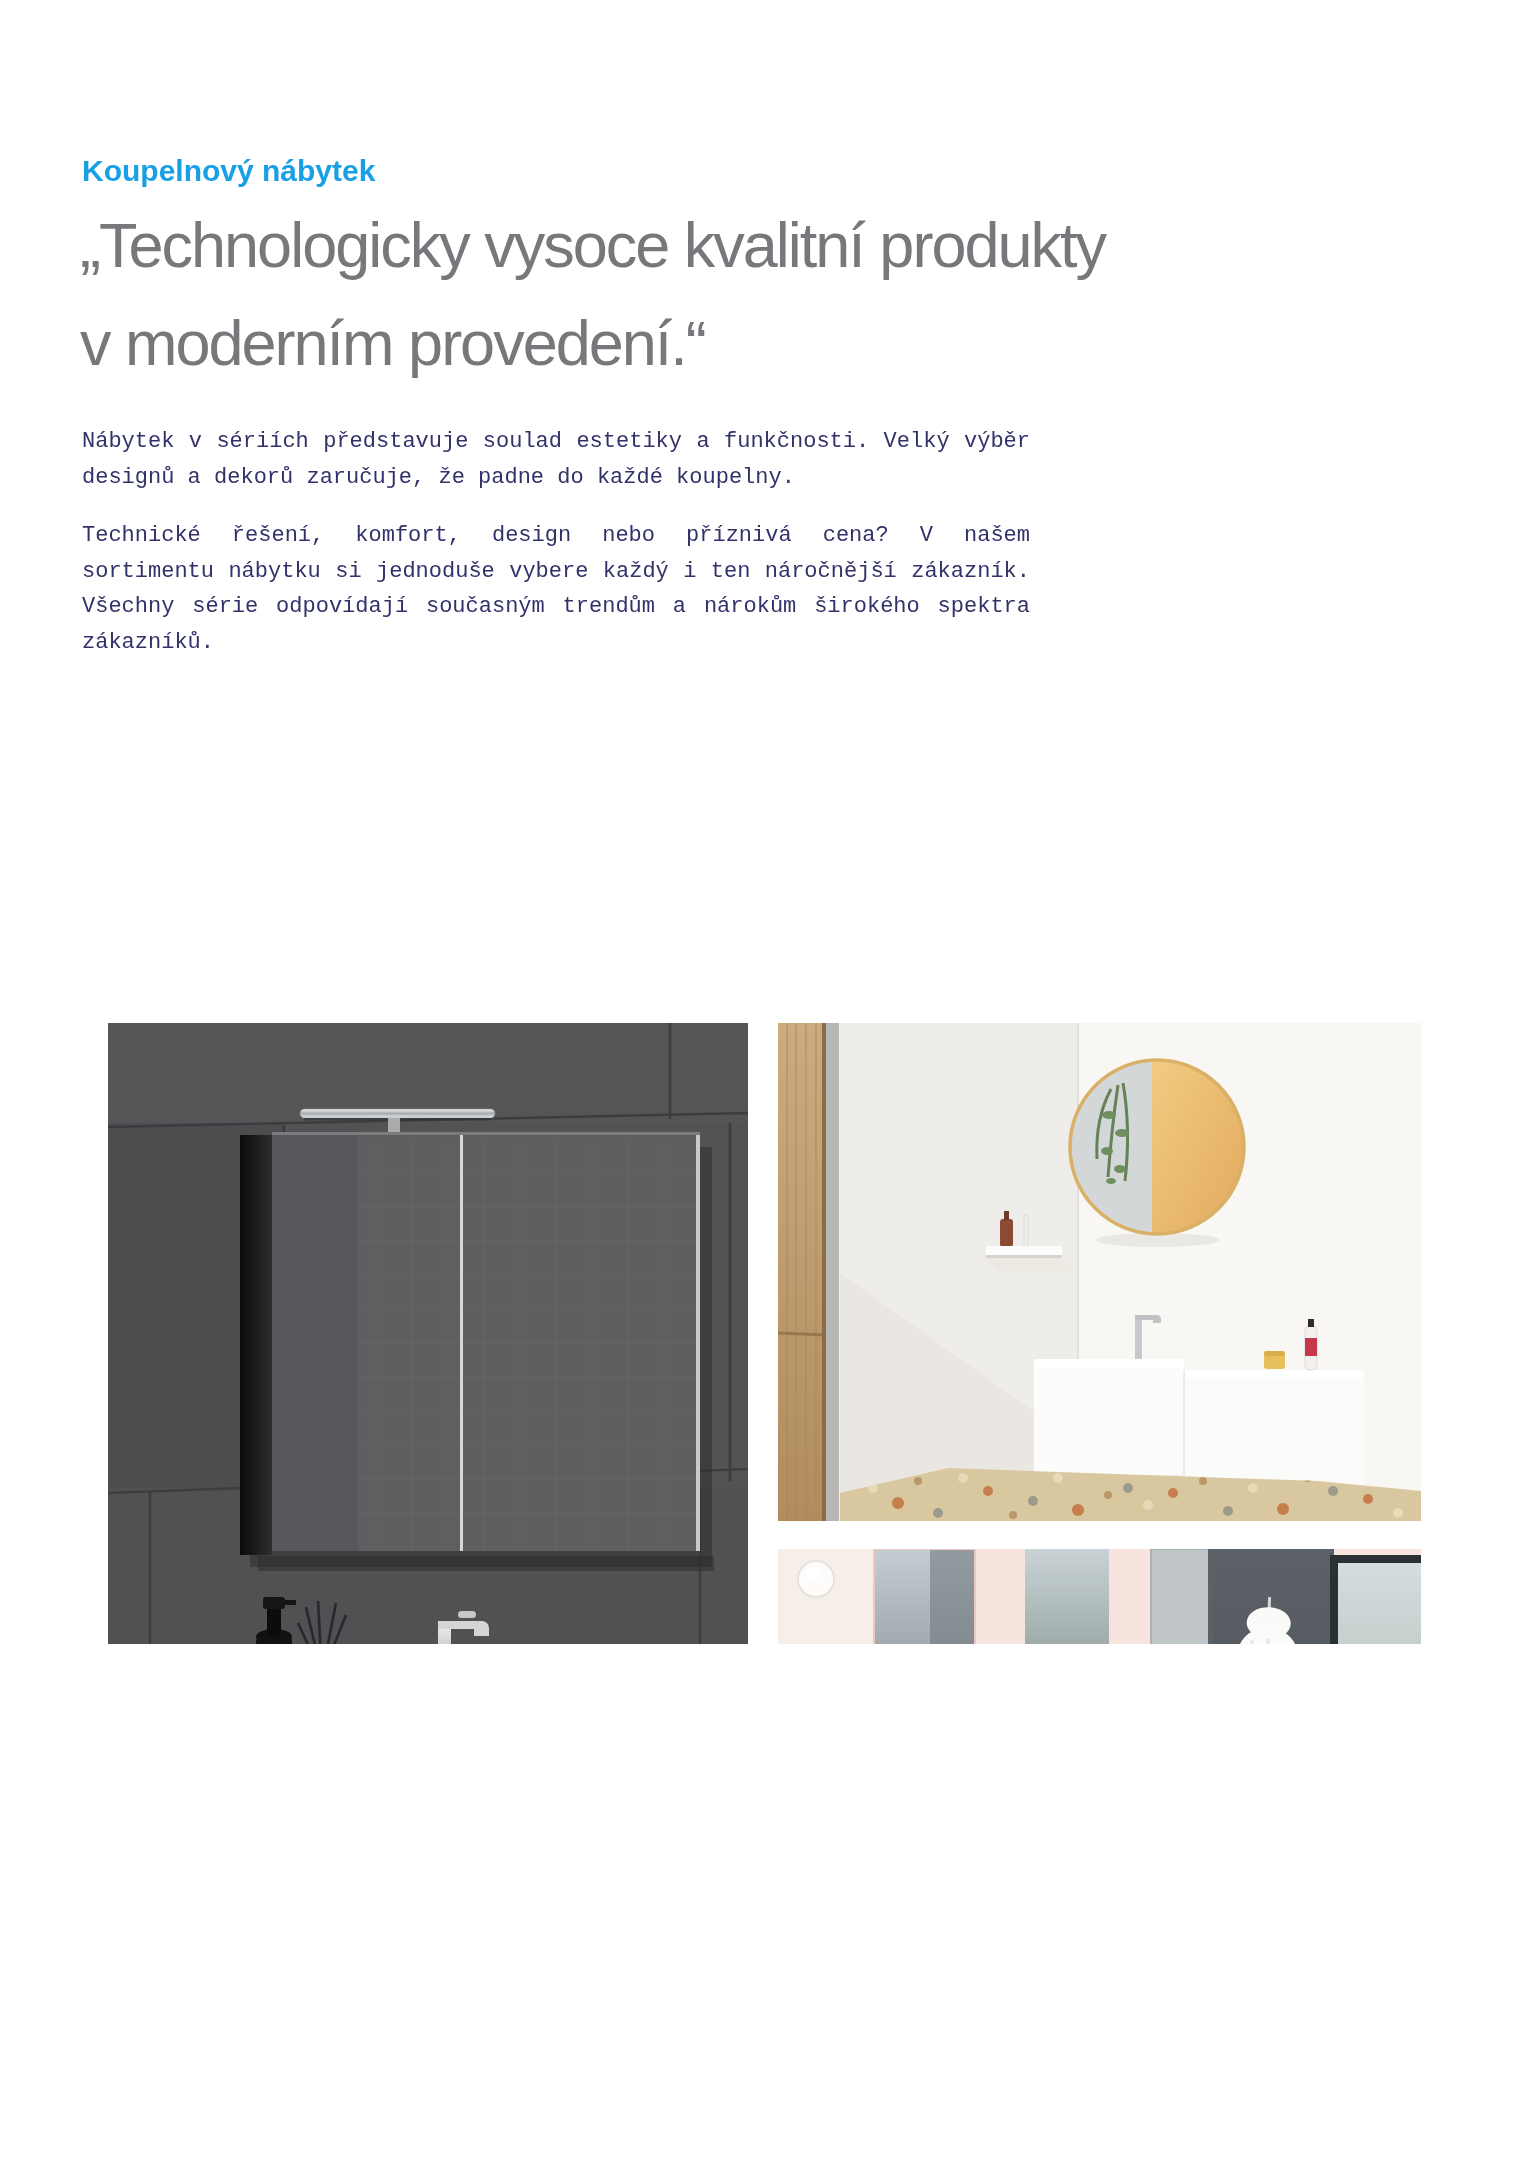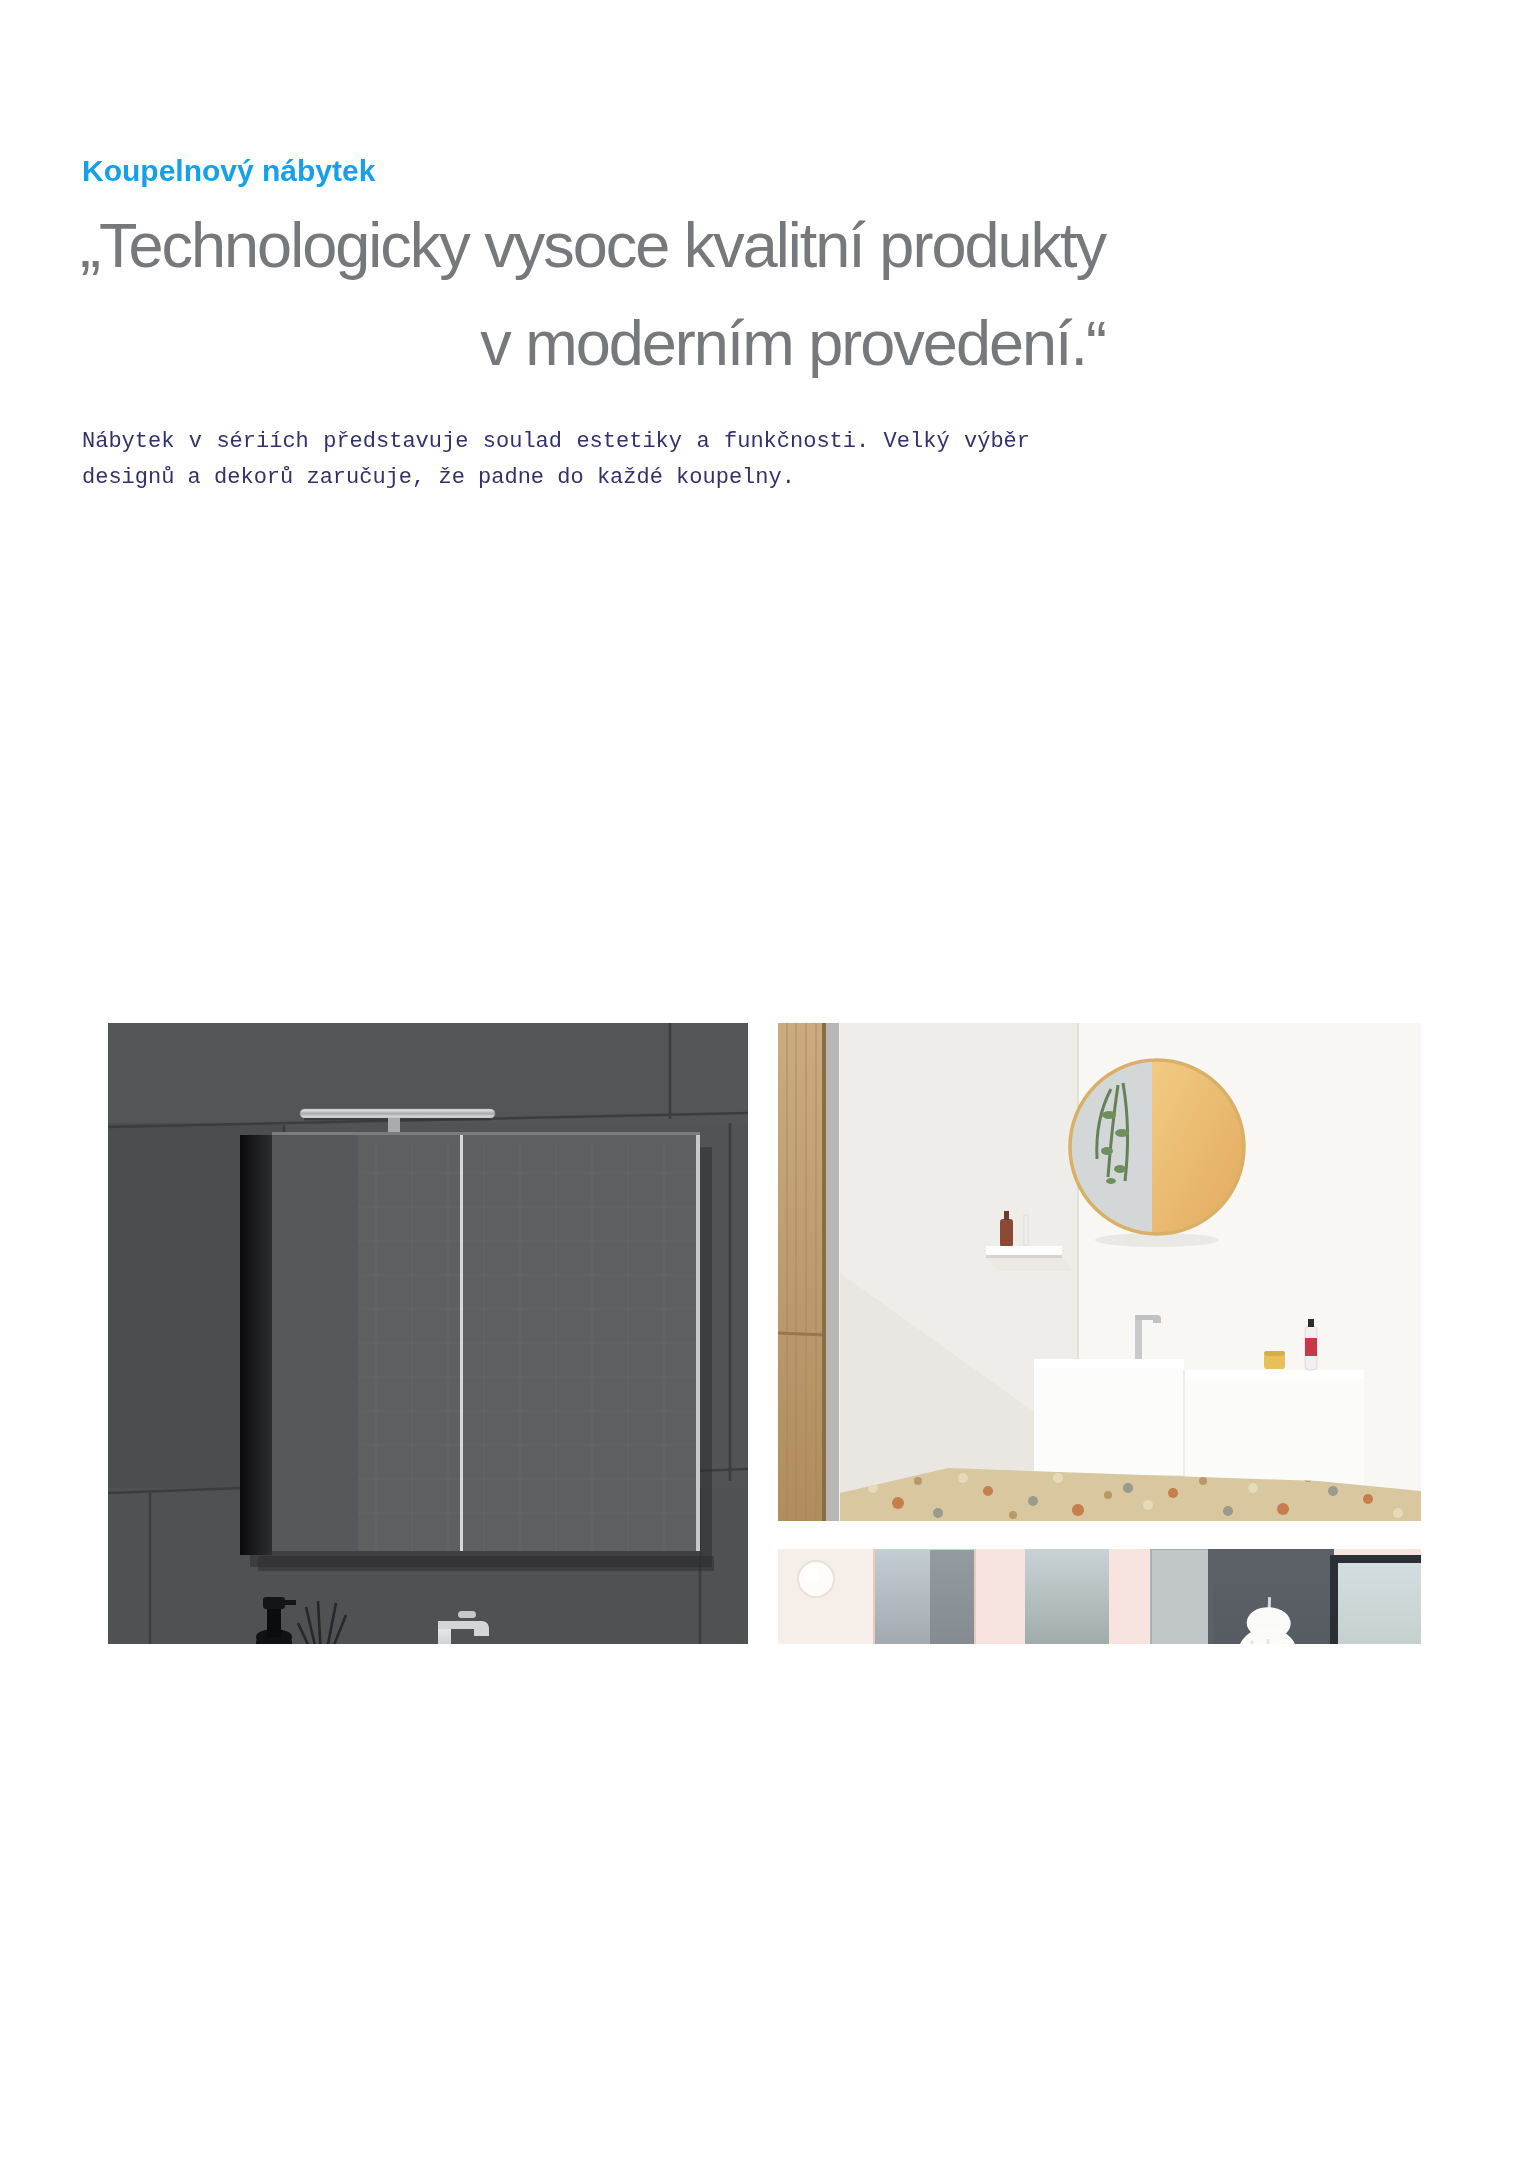--- a/index.html
+++ b/index.html
@@ -45,27 +45,28 @@
     position:absolute;left:84px;top:2101px;width:1398px;height:4px;
   }
 </style>
 </head>
 <body>
 
 <div class="page">
 
   <div class="eyebrow" style="color:#189fe6;">Koupelnový nábytek</div>
 
-  <div class="headline" style="color:#77787b;text-align:right;">
+  <div class="headline" style="color:#77787b;">
     <div>„Technologicky vysoce kvalitní produkty</div>
     <div>v moderním provedení.“</div>
   </div>
 
   <div class="paragraphs" style="color:#32326a;">
     <p>Nábytek v sériích představuje soulad estetiky a funkčnosti. Velký výběr designů a dekorů zaručuje, že padne do každé koupelny.</p>
+    <p>Technické řešení, komfort, design nebo příznivá cena? V našem sortimentu nábytku si jednoduše vybere každý i ten náročnější zákazník. Všechny série odpovídají současným trendům a nárokům širokého spektra zákazníků.</p>
   </div>
 
   <div class="photo-grid">
 
     <div class="photo photo-left">
       <svg viewBox="0 0 640 1021" xmlns="http://www.w3.org/2000/svg">
         <defs>
           <linearGradient id="chromeV" x1="0" y1="0" x2="0" y2="1">
             <stop offset="0" stop-color="#f0f1f2"></stop>
               <stop offset="0.5" stop-color="#a9acae"></stop>

